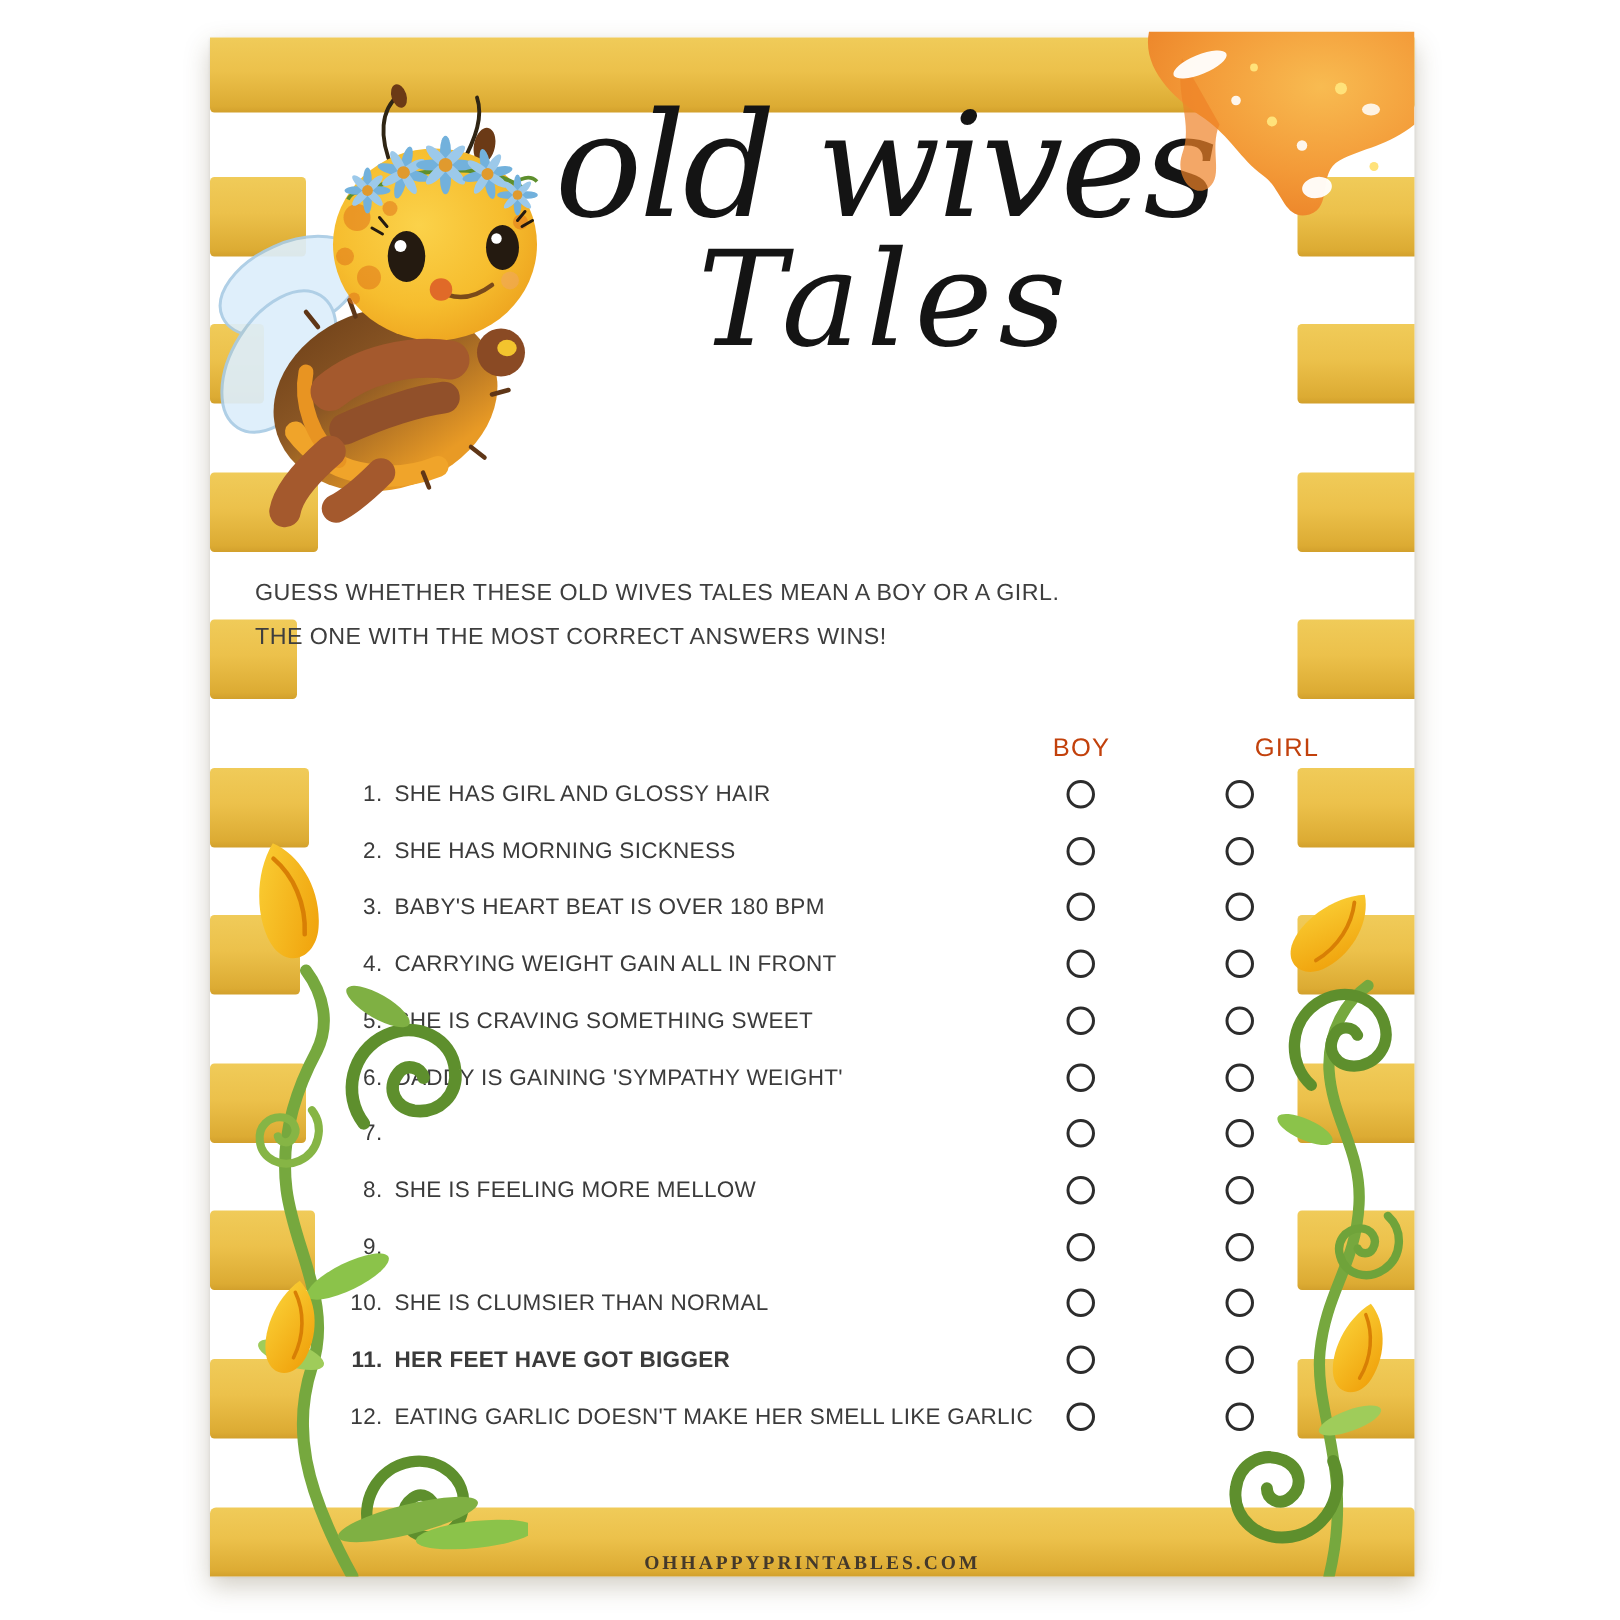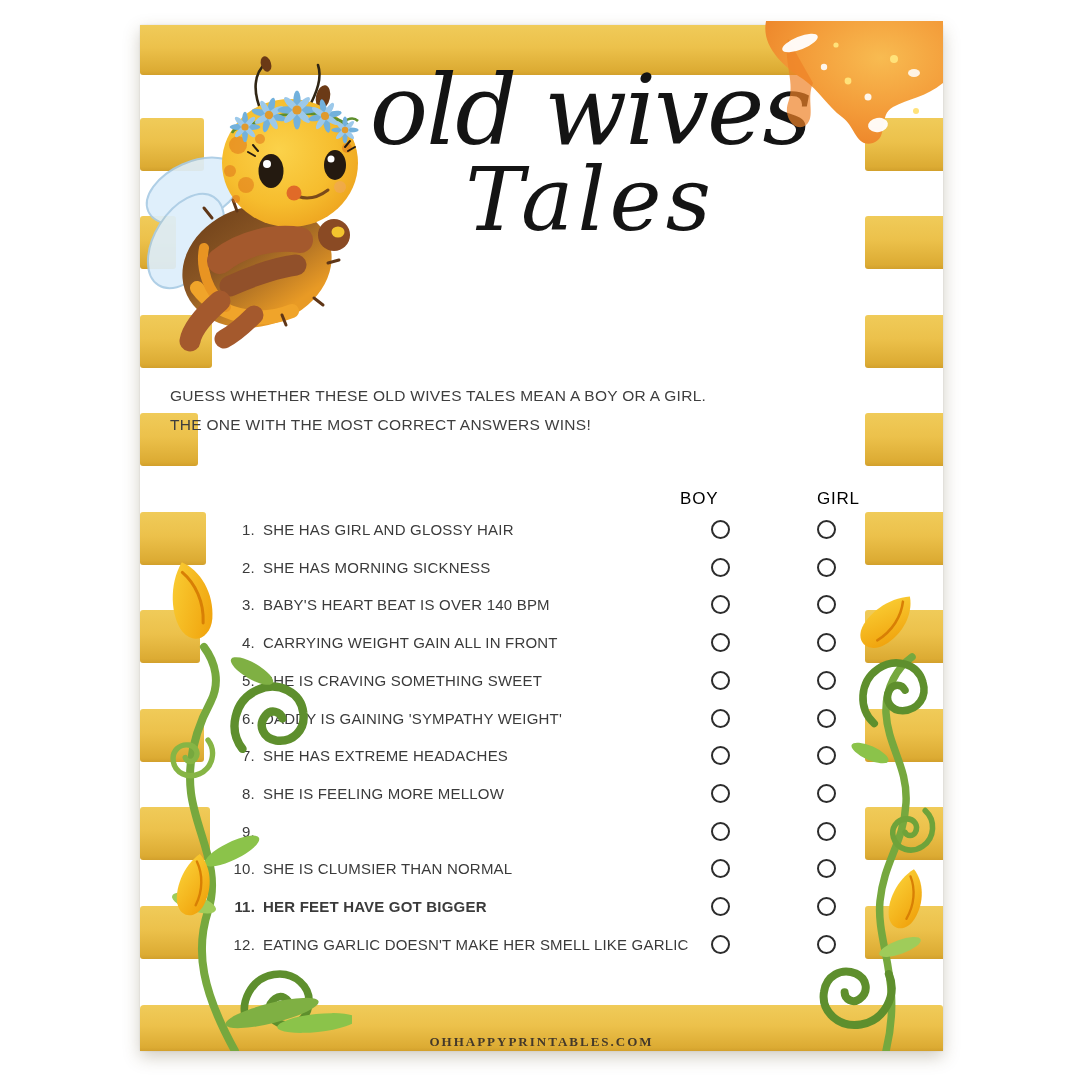--- a/index.html
+++ b/index.html
@@ -15,22 +15,22 @@
         display:flex;align-items:center;justify-content:center;padding-top:9px;box-sizing:border-box;}
   .stub{height:53px;border-radius:3px;}
   
   .title{position:absolute;left:210px;top:36px;width:480px;text-align:center;color:#141414;z-index:3;}
   .title .l1{font:italic 97px "DejaVu Serif",serif;line-height:1.04;letter-spacing:-2px;}
   .title .l2{font:italic 88px "DejaVu Serif",serif;line-height:1;margin-top:-6px;letter-spacing:4px;}
   
   .instructions{position:absolute;left:30px;top:356px;width:722px;text-align:left;
         font-size:15.5px;line-height:29px;letter-spacing:.3px;color:#3e3e3e;z-index:3;}
   
-  .col-head{position:absolute;top:464px;width:82px;text-align:left;font-size:17px;
-        letter-spacing:.8px;color:#000000;z-index:3;}
+  .col-head{position:absolute;top:464px;width:82px;text-align:center;font-size:17px;
+        letter-spacing:.8px;color:#c2410c;z-index:3;}
   .col-boy{left:540px;} .col-girl{left:677px;}
   
   .rows{position:absolute;left:85px;top:494px;width:680px;height:460px;z-index:3;}
   .row{position:absolute;left:0;width:100%;height:24px;}
   .row .num{position:absolute;left:0;top:0;width:30px;text-align:right;font-size:15px;
         color:#3b3b3b;line-height:22px;letter-spacing:.2px;}
   .row .label{position:absolute;left:38px;top:0;white-space:nowrap;font-size:15px;
         color:#3b3b3b;line-height:22px;letter-spacing:.2px;}
   .circle{position:absolute;top:1px;width:19px;height:19px;box-sizing:border-box;
         border:2.3px solid #2c2c2c;border-radius:50%;background:transparent;cursor:pointer;}
@@ -97,21 +97,21 @@
     <span class="circle girl"></span>
   </div>
         <div class="row" style="top: 38px;">
     <span class="num">2.</span>
     <span class="label">SHE HAS MORNING SICKNESS</span>
     <span class="circle boy"></span>
     <span class="circle girl"></span>
   </div>
         <div class="row" style="top: 75px;">
     <span class="num">3.</span>
-    <span class="label">BABY'S HEART BEAT IS OVER 140 BPM</span>
+    <span class="label">BABY'S HEART BEAT IS OVER 180 BPM</span>
     <span class="circle boy"></span>
     <span class="circle girl"></span>
   </div>
         <div class="row" style="top: 113px;">
     <span class="num">4.</span>
     <span class="label">CARRYING WEIGHT GAIN ALL IN FRONT</span>
     <span class="circle boy"></span>
     <span class="circle girl"></span>
   </div>
         <div class="row" style="top: 151px;">
@@ -121,21 +121,20 @@
     <span class="circle girl"></span>
   </div>
         <div class="row" style="top: 189px;">
     <span class="num">6.</span>
     <span class="label">DADDY IS GAINING 'SYMPATHY WEIGHT'</span>
     <span class="circle boy"></span>
     <span class="circle girl"></span>
   </div>
         <div class="row" style="top: 226px;">
     <span class="num">7.</span>
-    <span class="label">SHE HAS EXTREME HEADACHES</span>
     <span class="circle boy"></span>
     <span class="circle girl"></span>
   </div>
         <div class="row" style="top: 264px;">
     <span class="num">8.</span>
     <span class="label">SHE IS FEELING MORE MELLOW</span>
     <span class="circle boy"></span>
     <span class="circle girl"></span>
   </div>
         <div class="row" style="top: 302px;">

